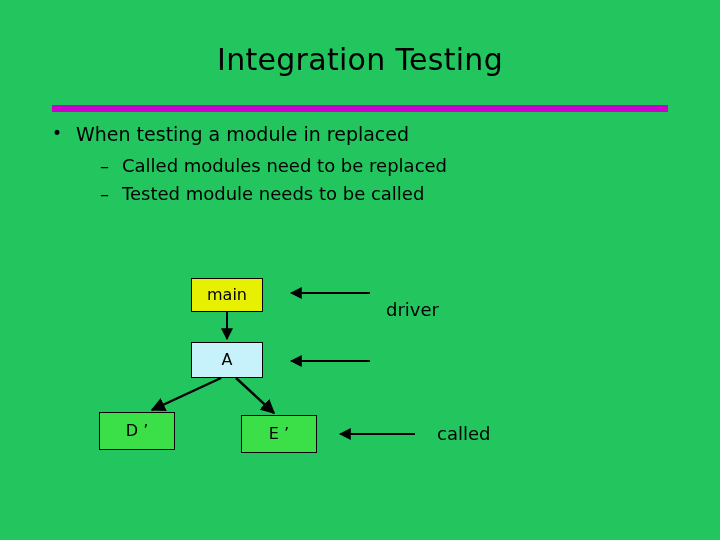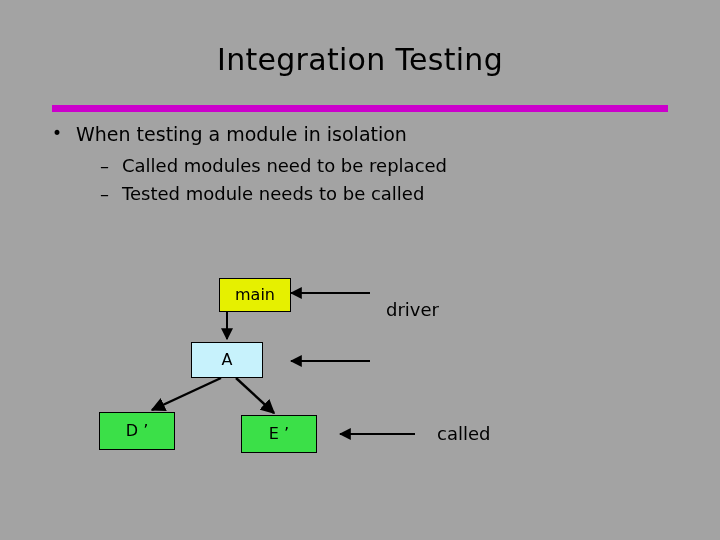--- a/index.html
+++ b/index.html
@@ -7,21 +7,21 @@
     padding: 0;
     background: #ffffff;
   }
   body {
     font-family: "DejaVu Sans", sans-serif;
   }
   #slide {
     position: relative;
     width: 720px;
     height: 540px;
-    background: #a3a3a3;
+    background: #22c55e;
     overflow: hidden;
   }
 
   
   #slide-title {
     position: absolute;
     left: 0;
     top: 42px;
     width: 720px;
     text-align: center;
@@ -135,21 +135,21 @@
 <div id="slide">
 
   <div id="slide-title">Integration Testing</div>
 
   <div id="title-rule"></div>
 
   <div id="bullets">
 
     <div class="bullet-row level-1">
       <span class="bullet-marker">•</span>
-      <span class="bullet-text">When testing a module in isolation</span>
+      <span class="bullet-text">When testing a module in replaced</span>
     </div>
 
     <div class="bullet-row level-2">
       <span class="bullet-marker">–</span>
       <span class="bullet-text">Called modules need to be replaced</span>
     </div>
 
     <div class="bullet-row level-2">
       <span class="bullet-marker">–</span>
       <span class="bullet-text">Tested module needs to be called</span>
@@ -172,21 +172,21 @@
 
       <line x1="236" y1="123" x2="274" y2="158" stroke="#000000" stroke-width="2.4" marker-end="url(#arrowhead)"></line>
 
       <line x1="370" y1="38" x2="291" y2="38" stroke="#000000" stroke-width="2" marker-end="url(#arrowhead)"></line>
 
       <line x1="370" y1="106" x2="291" y2="106" stroke="#000000" stroke-width="2" marker-end="url(#arrowhead)"></line>
 
       <line x1="415" y1="179" x2="340" y2="179" stroke="#000000" stroke-width="2" marker-end="url(#arrowhead)"></line>
     </svg>
 
-    <div id="box-main" class="node-box" style="background:#E6F000;margin-left:28px;">
+    <div id="box-main" class="node-box" style="background:#E6F000;">
       <span>main</span>
     </div>
 
     <div id="box-a" class="node-box" style="background:#C7F2FC;">
       <span>A</span>
     </div>
 
     <div id="box-dprime" class="node-box" style="background:#3BE048;">
       <span>D ’</span>
     </div>

